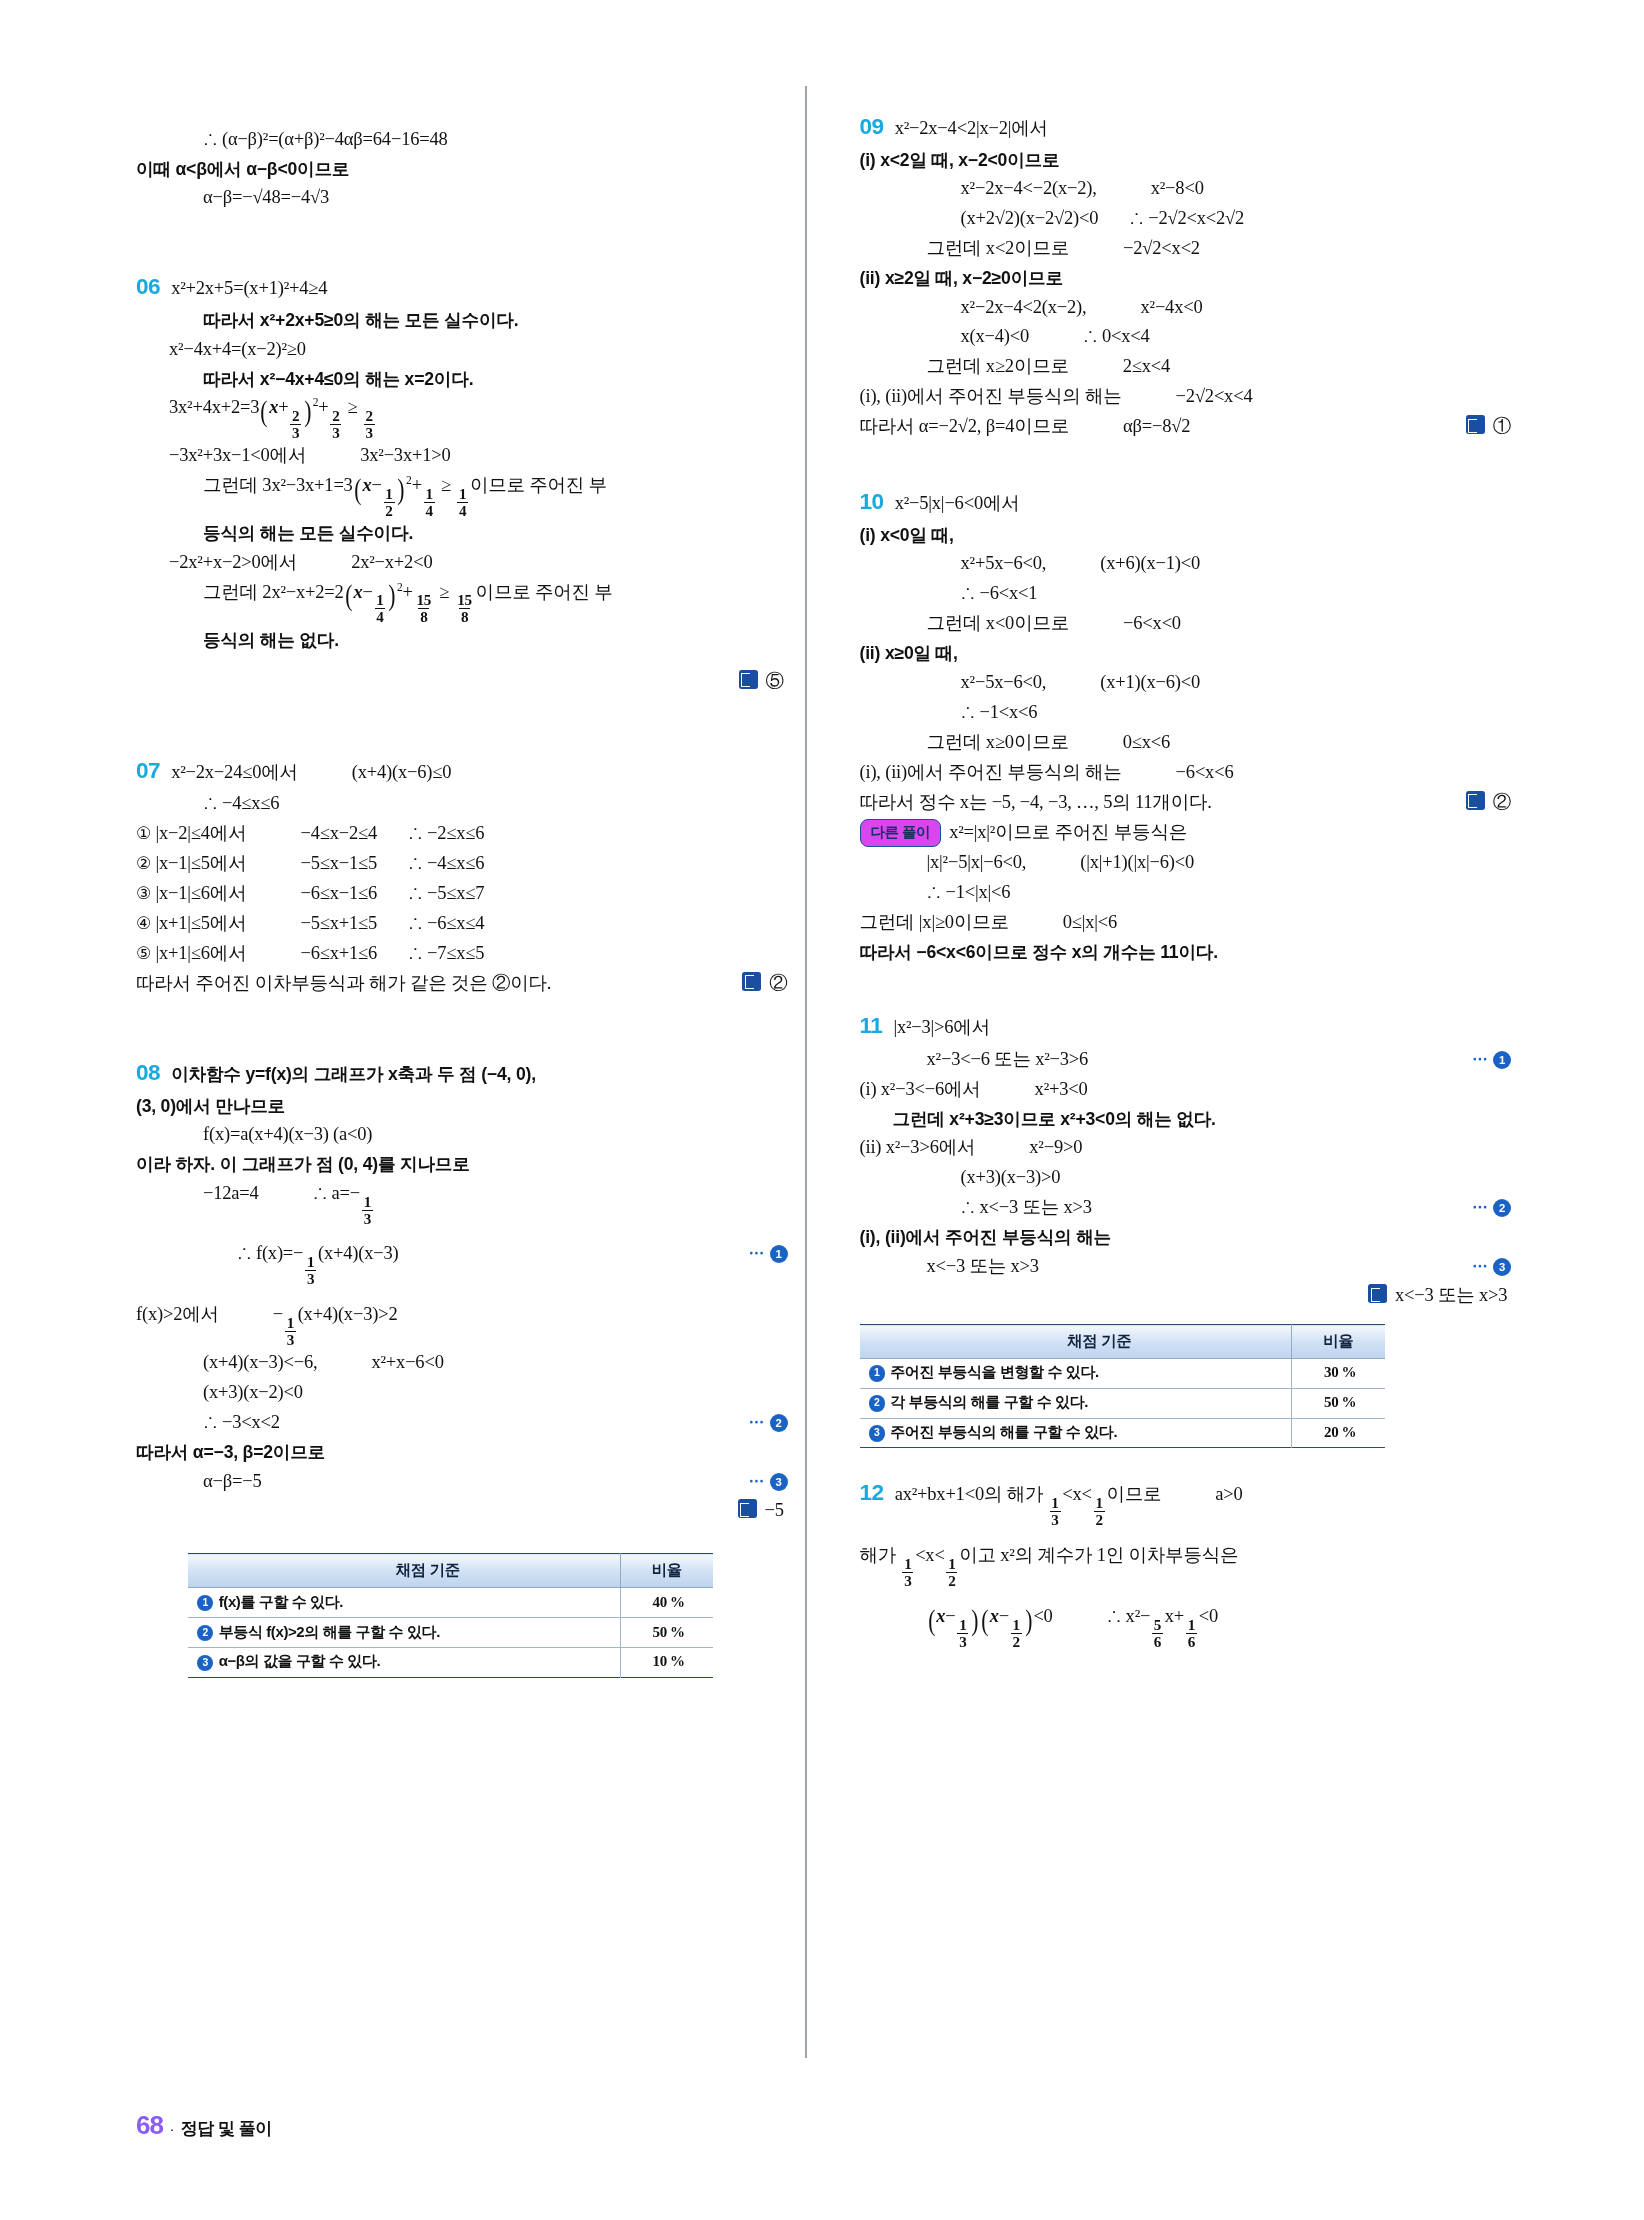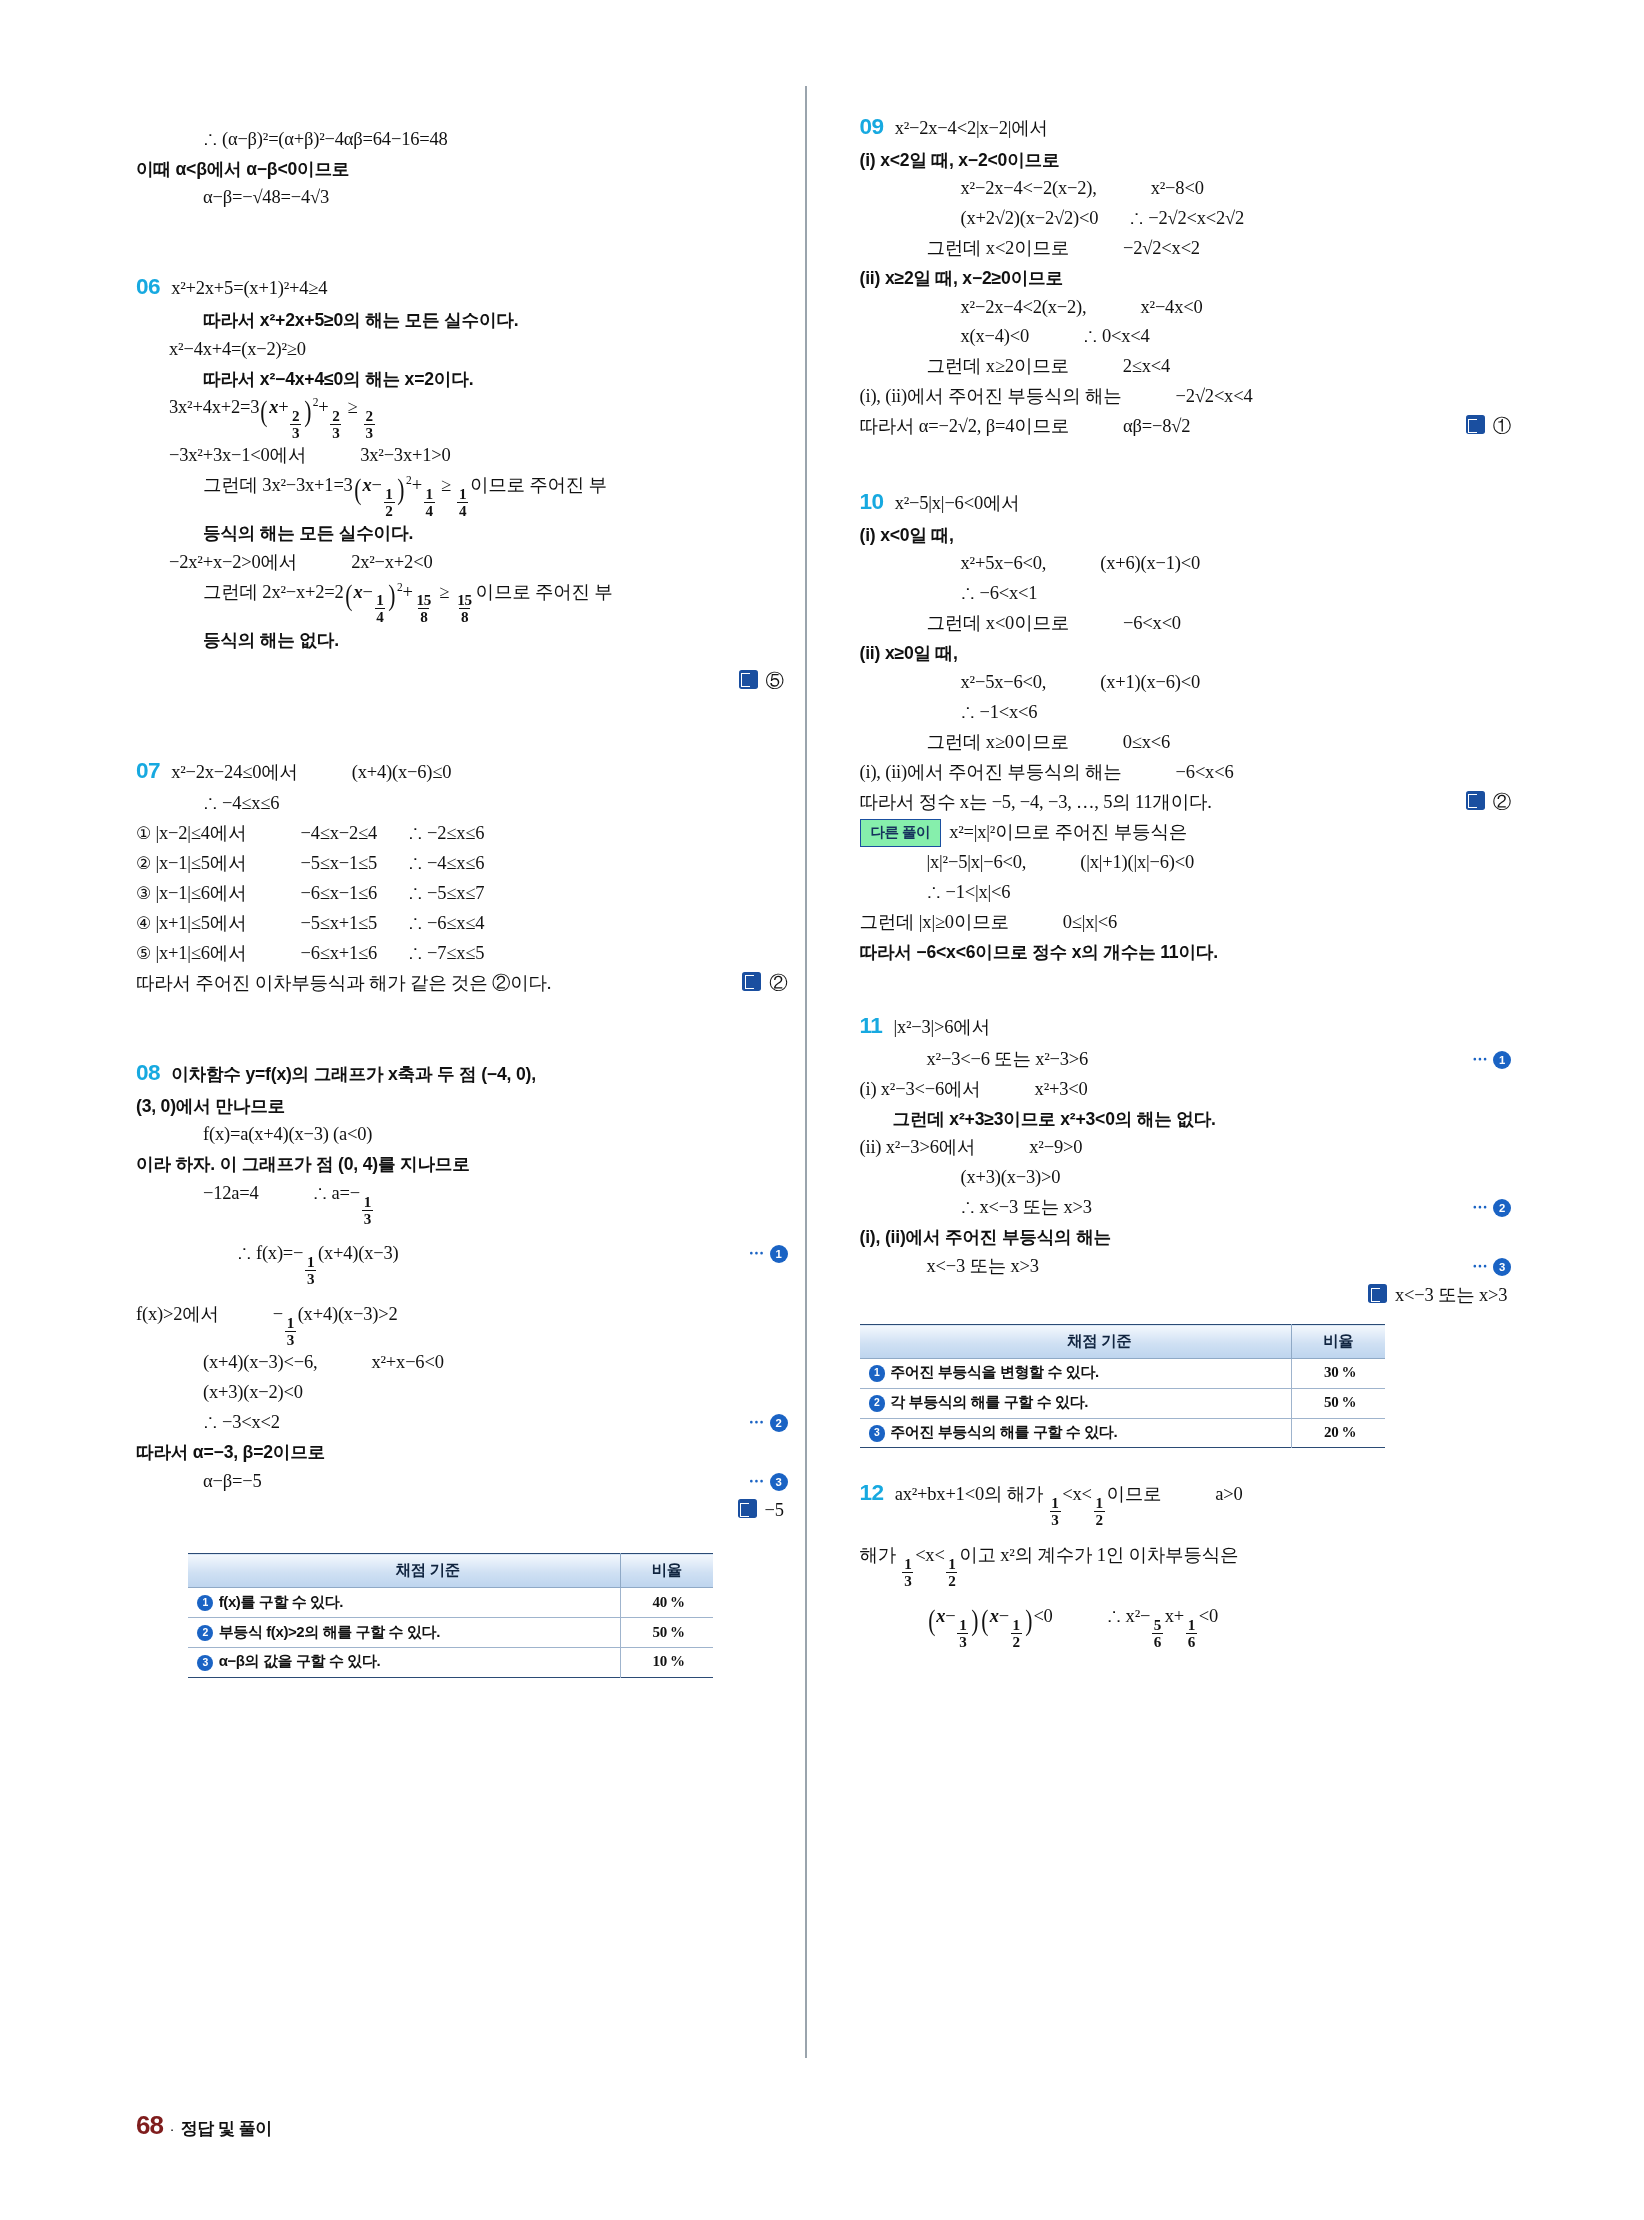--- a/index.html
+++ b/index.html
@@ -135,27 +135,27 @@
   }
   .dots{
     color:#1a63c4;font-weight:700;letter-spacing:0.9px;
     font-family:"Liberation Sans",sans-serif;font-size:15.4px;
     margin-right:4.5px;
   }
   
   .altag{
     display:inline-block;
     border:1.4px solid #1a4fa0;
-    border-radius:0;
+    border-radius:8px;
     padding:0.9px 10px 1.8px 10px;
     font-family:"Liberation Sans","DejaVu Sans",sans-serif;
     font-weight:700;
     font-size:14.5px;
     color:#16325c;
-    background:#86efac;
+    background:#d946ef;
     margin-right:8.1px;
     vertical-align:0.9px;
     letter-spacing:-0.5px;
   }
   
   .rubric{
     border-collapse:collapse;
     width:525px;
     font-family:"Liberation Sans","DejaVu Sans",sans-serif;
     font-size:15px;
@@ -194,21 +194,21 @@
     text-align:center;line-height:16.3px;margin-right:5.4px;vertical-align:0.9px;
     font-family:"Liberation Sans",sans-serif;
   }
   
   .footer{
     position:absolute;
     left:136px;bottom:80px;
     font-family:"Liberation Sans","DejaVu Sans",sans-serif;
     display:flex;align-items:baseline;gap:6.3px;
   }
-  .pageno{font-size:26px;font-weight:700;color:#7f1d1d;letter-spacing:-0.9px;}
+  .pageno{font-size:26px;font-weight:700;color:#8b5cf6;letter-spacing:-0.9px;}
   .fdot{font-size:15.4px;color:#111;}
   .flabel{font-size:17px;font-weight:700;color:#111;letter-spacing:-0.5px;}
   .rubwrap{padding-left:52px;}
   .rubwrap.right{padding-left:0;}
 </style>
 </head>
 <body>
 
 <div class="page">
 

